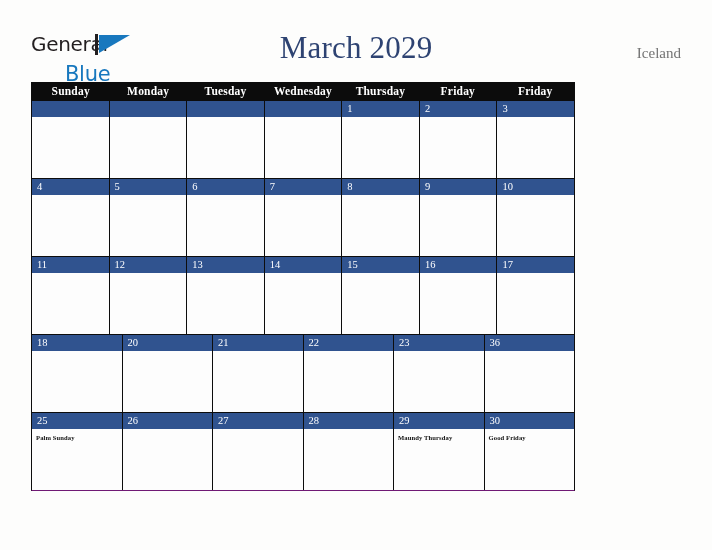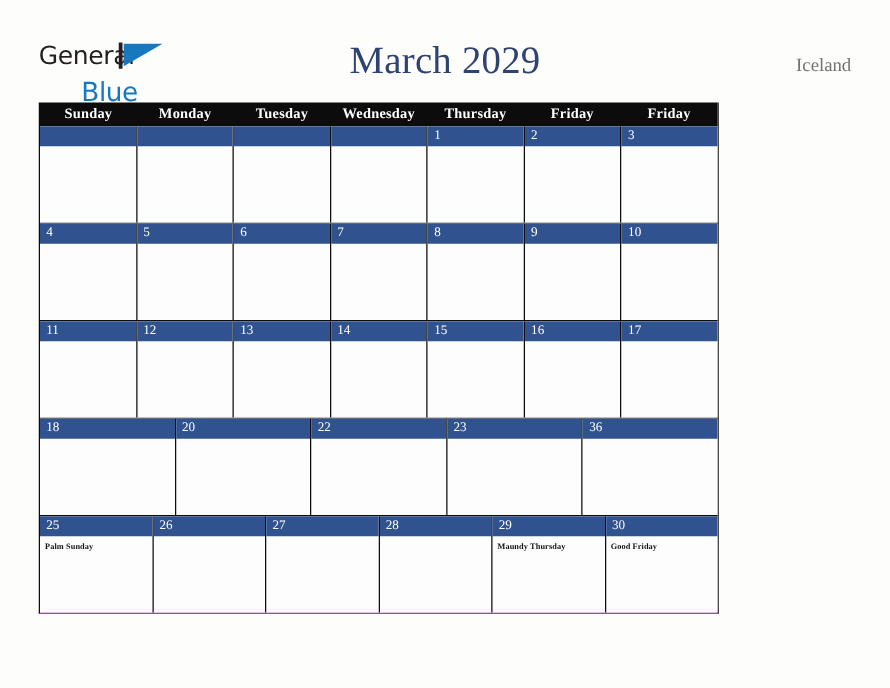--- a/index.html
+++ b/index.html
@@ -284,20 +284,24 @@
         <div class="week">
           <div class="day">
             <div class="daynum">18</div>
             <div class="events"></div>
           </div>
           <div class="day">
             <div class="daynum">20</div>
             <div class="events"></div>
           </div>
           <div class="day">
+            <div class="daynum">21</div>
+            <div class="events"></div>
+          </div>
+          <div class="day">
             <div class="daynum">22</div>
             <div class="events"></div>
           </div>
           <div class="day">
             <div class="daynum">23</div>
             <div class="events"></div>
           </div>
           <div class="day">
             <div class="daynum">36</div>
             <div class="events"></div>

